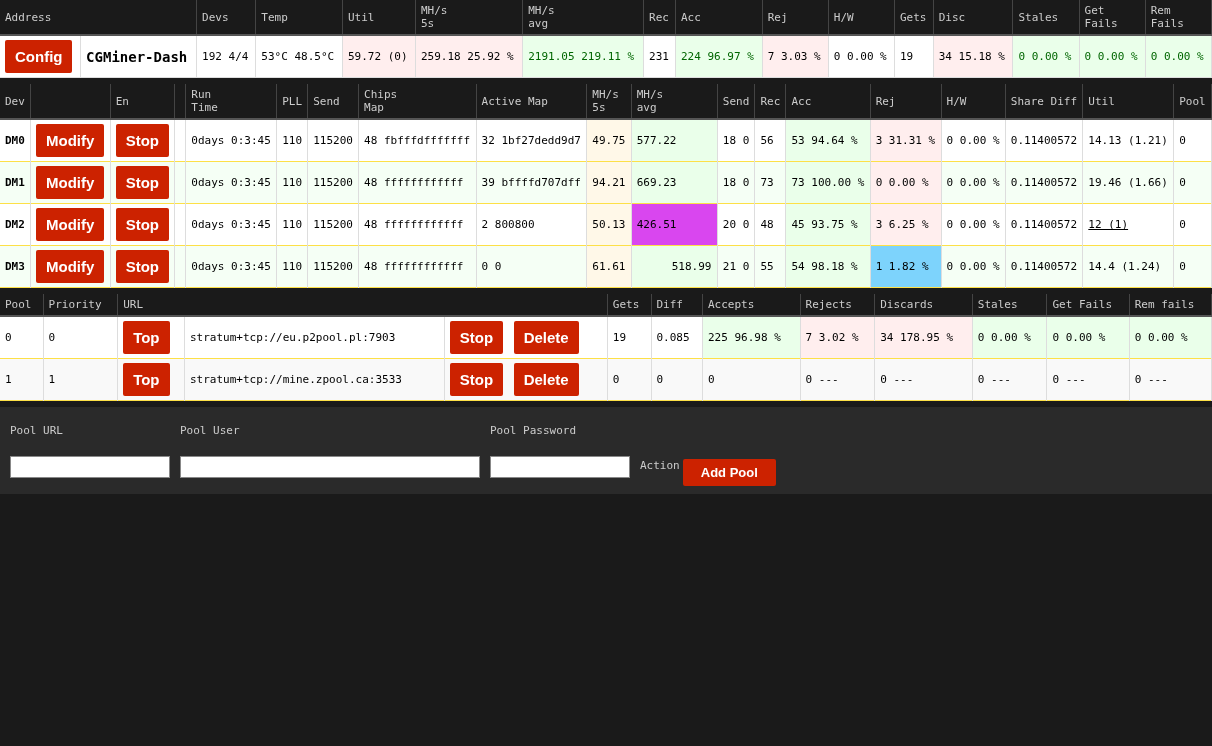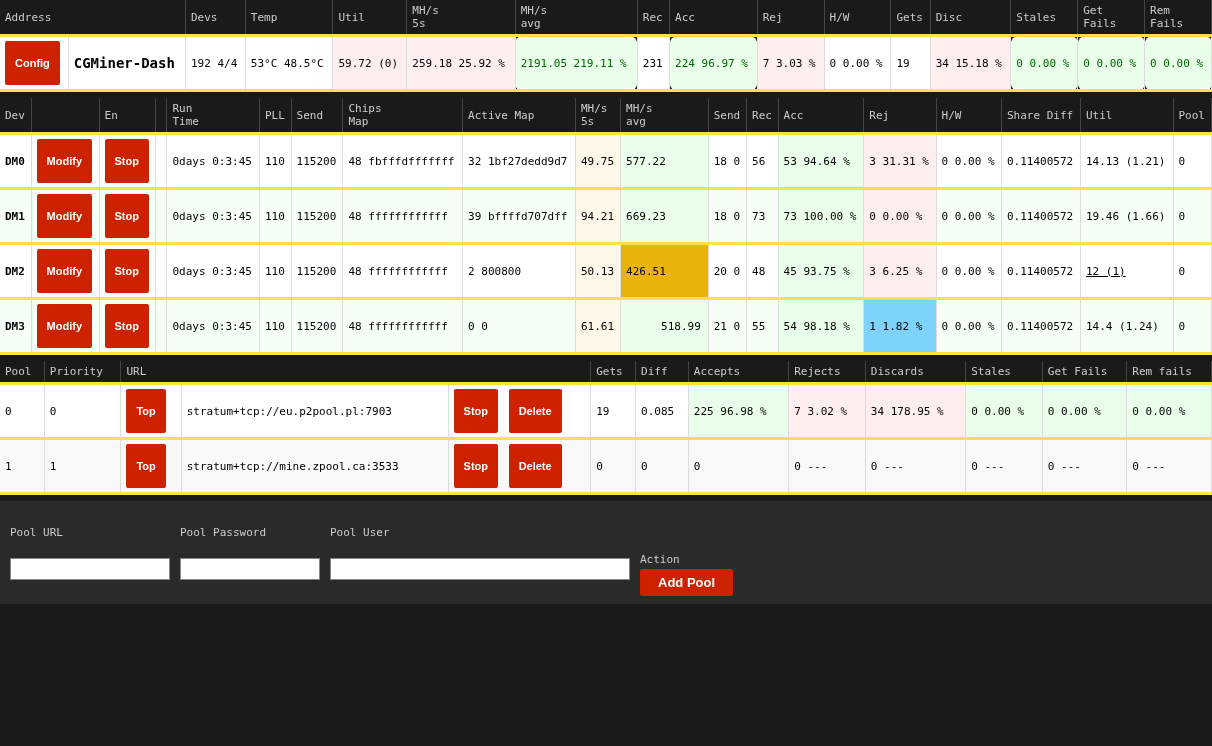--- a/index.html
+++ b/index.html
@@ -32,27 +32,27 @@
       vertical-align: middle;
       font-size: 11px;
       white-space: nowrap;
     }
     tr.data-row { background: #fff; }
     tr.data-row:nth-child(even) { background: #f5f5f5; }
     .btn-red {
       background: #cc2200;
       color: #fff;
       border: none;
-      padding: 16px 10px;
+      padding: 8px 10px;
       cursor: pointer;
-      font-size: 11px;
+      font-size: 15px;
       font-weight: bold;
       border-radius: 2px;
     }
-    .accent-green { color: #006600; background: #eaffea; border-radius: 8px; }
+    .accent-green { color: #006600; background: #eaffea; }
     .accent-pink { background: #ffeeee; }
     
     .form-section {
       background: #2a2a2a;
       padding: 8px 10px;
       display: flex;
       align-items: center;
       gap: 10px;
     }
     .form-group {
@@ -65,28 +65,28 @@
       font-size: 11px;
     }
     .form-group input {
       border: 1px solid #888;
       padding: 4px 6px;
       font-size: 11px;
       width: 140px;
     }
     .form-group-action {
       display: flex;
-      flex-direction: column;
+      flex-direction: row;
       justify-content: flex-end;
       gap: 3px;
       margin-top: 44px;
     }
     
     .config-row td { border-bottom: 1px solid #ddd; }
-    tr { border-bottom: 3px solid #fde047; margin-left: 12px; }
+    tr { border-bottom: 1px solid #fde047; margin-left: 12px; }
     th { border-bottom: 2px solid #555; border-right: 1px solid #444; }
     td { border-right: 1px solid #ddd; }
   </style>
 </head>
 <body>
 
 <div class="section">
   <table>
     <thead>
       <tr>
@@ -218,21 +218,21 @@
     <td style="background:#ffffff;">
       <button class="btn-red">Stop</button>
     </td>
     <td style="background:#ffffff;"></td>
     <td style="background:#ffffff;">0days 0:3:45</td>
     <td style="background:#ffffff;">110</td>
     <td style="background:#ffffff;">115200</td>
     <td style="background:#ffffff;">48 ffffffffffff</td>
     <td style="background:#ffffff;">2 800800</td>
     <td style="background:#fff8e8;">50.13</td>
-    <td style="background:#eab308;">426.51</td>
+    <td style="background:#d946ef;">426.51</td>
     <td style="background:#ffffff;">20 0</td>
     <td style="background:#ffffff;">48</td>
     <td style="background:#eaffea;">45 93.75 %</td>
     <td style="background:#ffeeee;">3 6.25 %</td>
     <td style="background:#ffffff;">0 0.00 %</td>
     <td style="background:#ffffff;">0.11400572</td>
     <td style="background:#ffffff;text-decoration:underline;">12 (1)</td>
     <td style="background:#ffffff;">0</td>
   </tr>
         <tr>
@@ -325,24 +325,24 @@
       </tbody>
   </table>
 </div>
 
 <div class="form-section">
   <div class="form-group">
     <label>Pool URL</label>
     <input type="text" style="width: 160px;" placeholder="">
   </div>
   <div class="form-group">
+    <label>Pool User</label>
+    <input type="text" style="width: 300px;" placeholder="">
+  </div>
+  <div class="form-group">
     <label>Pool Password</label>
     <input type="text" style="width: 140px;" placeholder="">
-  </div>
-  <div class="form-group">
-    <label>Pool User</label>
-    <input type="text" style="width: 300px;" placeholder="">
   </div>
   <div class="form-group form-group-action">
     <label>Action</label>
     <button class="btn-red" style="padding:6px 18px;font-size:13px;">Add Pool</button>
   </div>
 </div>
 
 </body></html>

